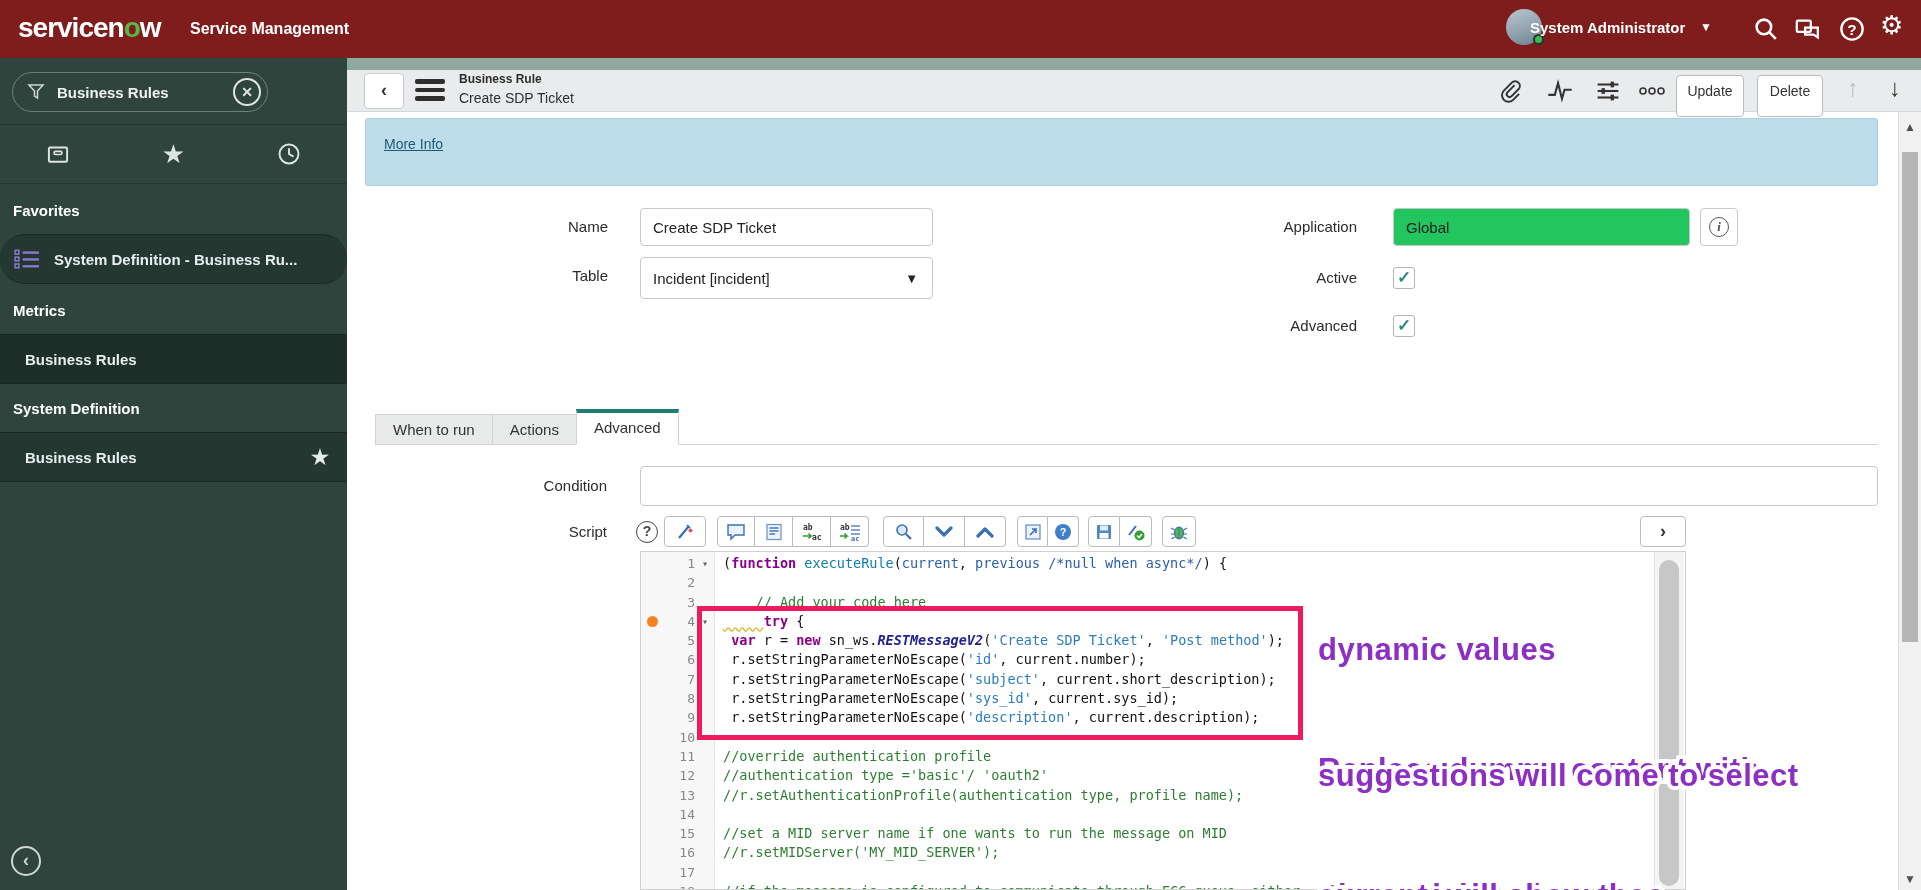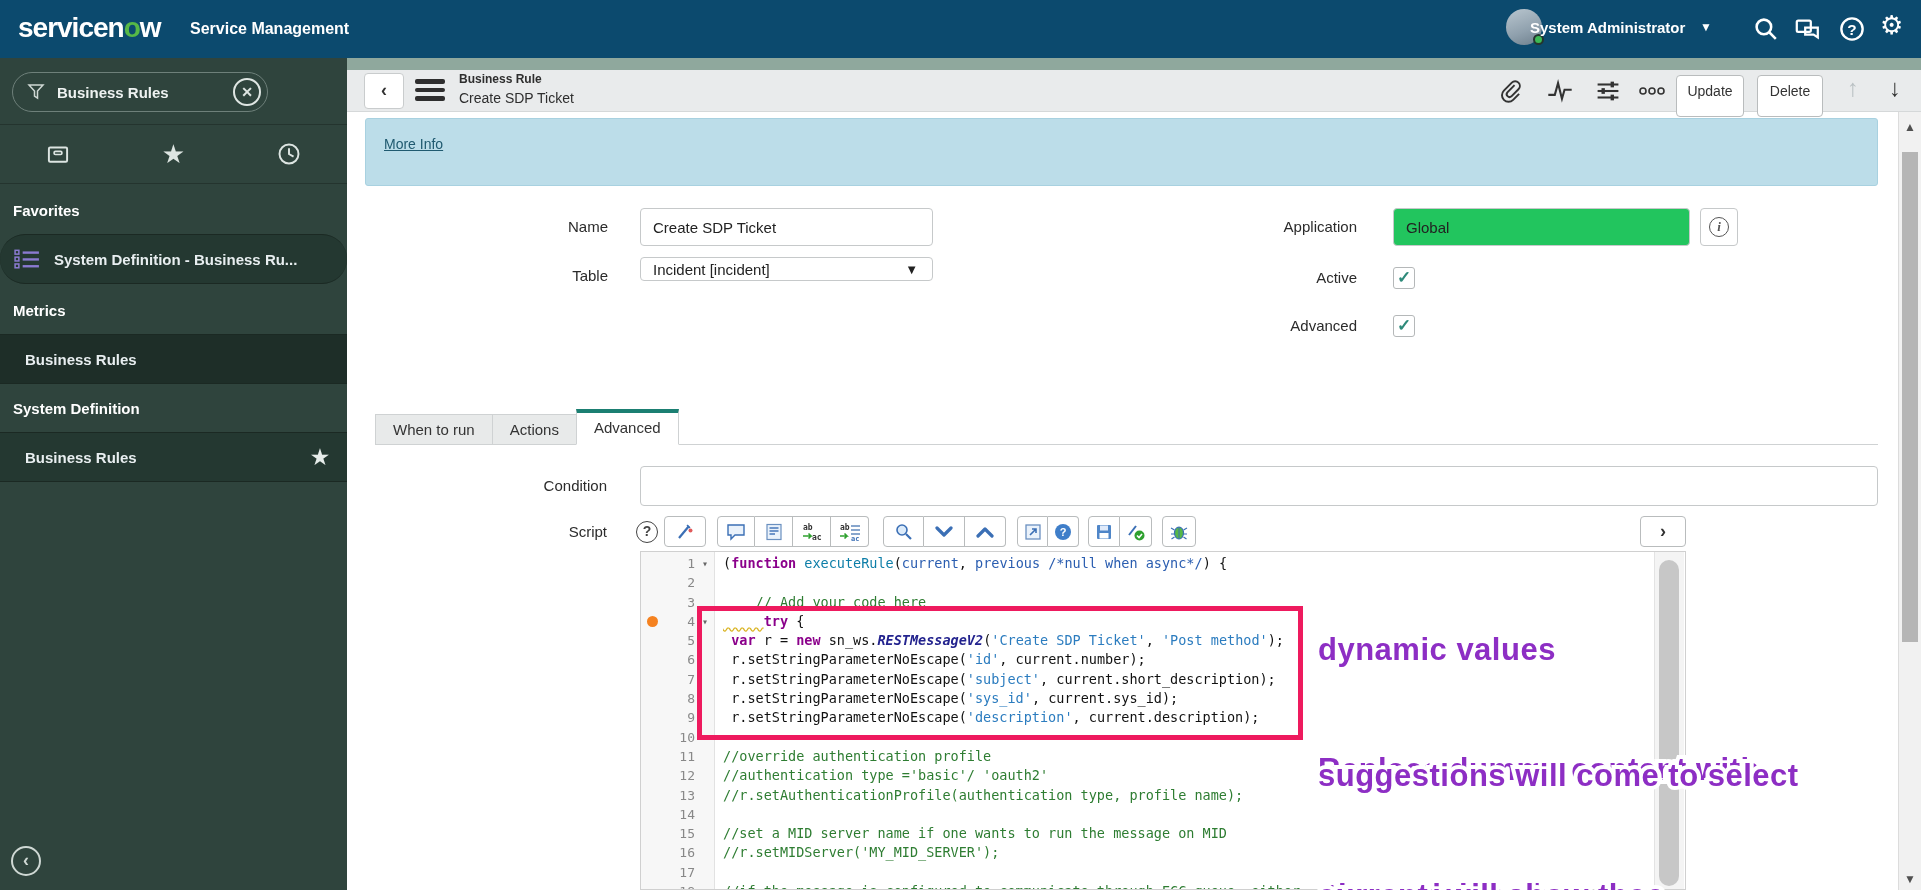--- a/index.html
+++ b/index.html
@@ -1,21 +1,21 @@
 <!DOCTYPE html>
 <html><head>
 <meta charset="utf-8">
 <style>
   * { margin:0; padding:0; box-sizing:border-box; }
   html,body { width:1921px; height:890px; overflow:hidden; background:#fff;
     font-family:"Liberation Sans", sans-serif; }
   .page { position:relative; width:1921px; height:890px; background:#fff; overflow:hidden; }
 
   
-  .topbar { position:absolute; left:0; top:0; width:1921px; height:58px; background:#0c4a6e; z-index:30; }
+  .topbar { position:absolute; left:0; top:0; width:1921px; height:58px; background:#7f1d1d; z-index:30; }
   .logo { position:absolute; left:18px; top:12px; font-size:28px; font-weight:bold; color:#fff; letter-spacing:-1px; }
   .logo .o-green { color:#57b847; }
   .product { position:absolute; left:190px; top:20px; font-size:16px; font-weight:bold; color:#fff; }
   .avatar { position:absolute; left:1506px; top:9px; width:36px; height:36px; border-radius:50%;
     background:linear-gradient(160deg,#b9c6cf 0%,#8fa0ad 60%,#6d7f8c 100%); }
   .avatar .status { position:absolute; right:-2px; bottom:0; width:11px; height:11px; border-radius:50%;
     background:#3cba54; border:2px solid #24352f; }
   .username { position:absolute; left:1530px; top:19px; font-size:15px; font-weight:bold; color:#fff; }
   .user-caret { position:absolute; left:1700px; top:20px; font-size:12px; color:#fff; }
   .top-icon { position:absolute; top:15px; width:28px; height:28px; color:#fff; }
@@ -259,21 +259,21 @@
   </div>
 
   <div class="info-banner">
     <a href="#">More Info</a>
   </div>
 
   <div class="flabel" style="left:468px; top:208px; height:38px; line-height:38px;">Name</div>
   <div class="finput" style="left:640px; top:208px; width:293px; height:38px;">Create SDP Ticket</div>
 
   <div class="flabel" style="left:468px; top:257px; height:38px; line-height:38px;">Table</div>
-  <div class="finput" style="left:640px; top:257px; width:293px; height:24px;">
+  <div class="finput" style="left:640px; top:257px; width:293px; height:42px;">
     <span>Incident [incident]</span>
     <span style="position:absolute; right:14px; font-size:13px; color:#222;">▼</span>
   </div>
 
   <div class="flabel" style="left:1217px; top:208px; height:38px; line-height:38px;">Application</div>
   <div class="finput readonly" style="left:1393px; top:208px; width:297px; height:38px;">Global</div>
   <div class="info-btn">
       <span class="ic">i</span>
     </div>
 

